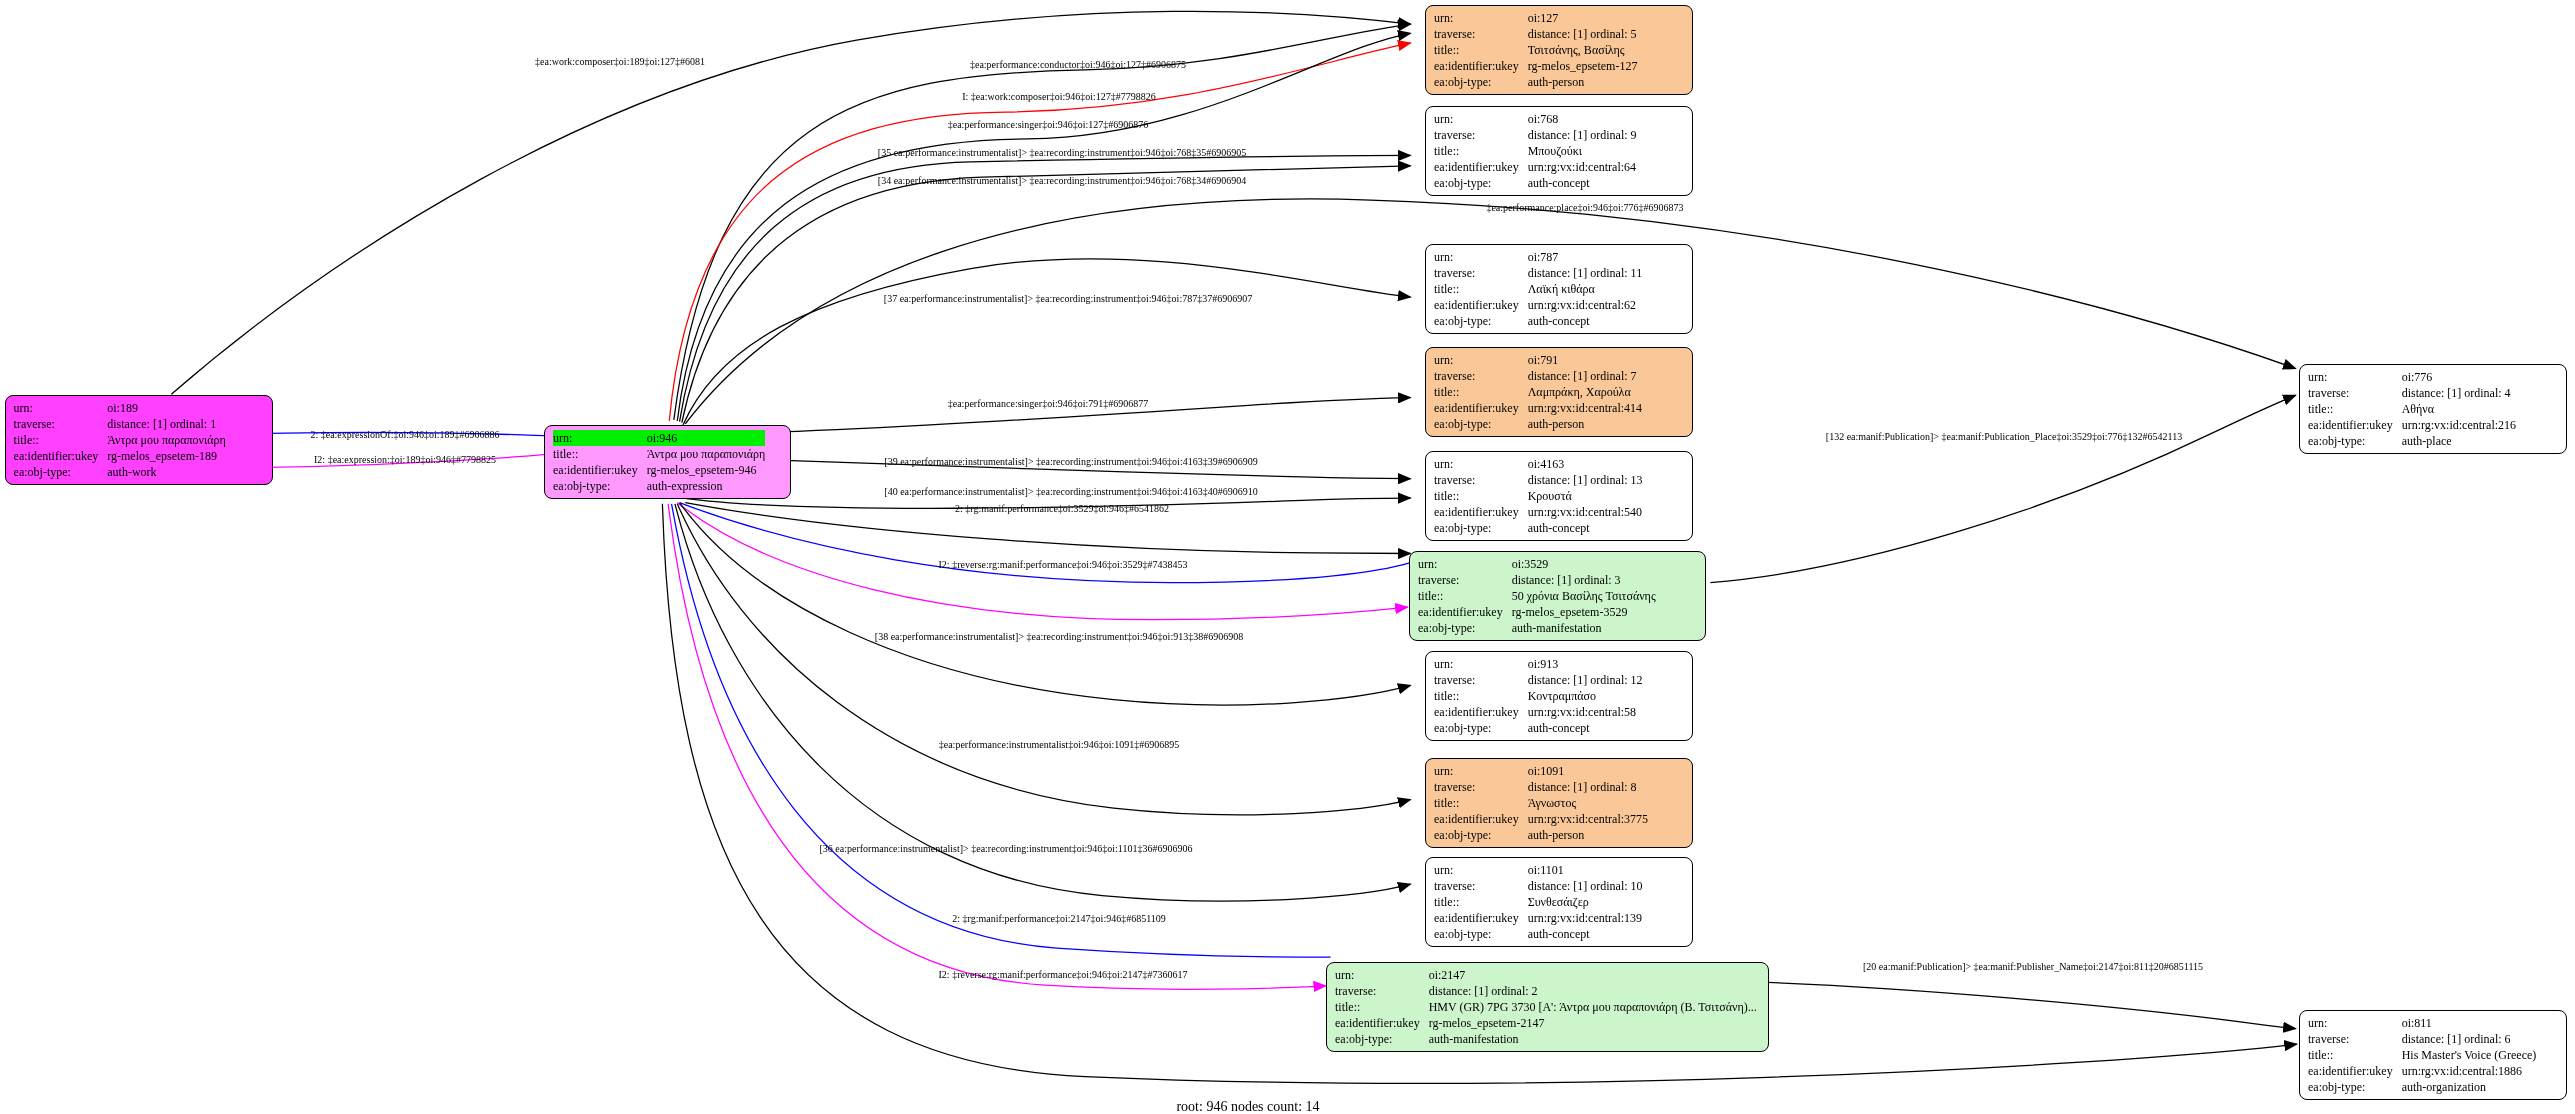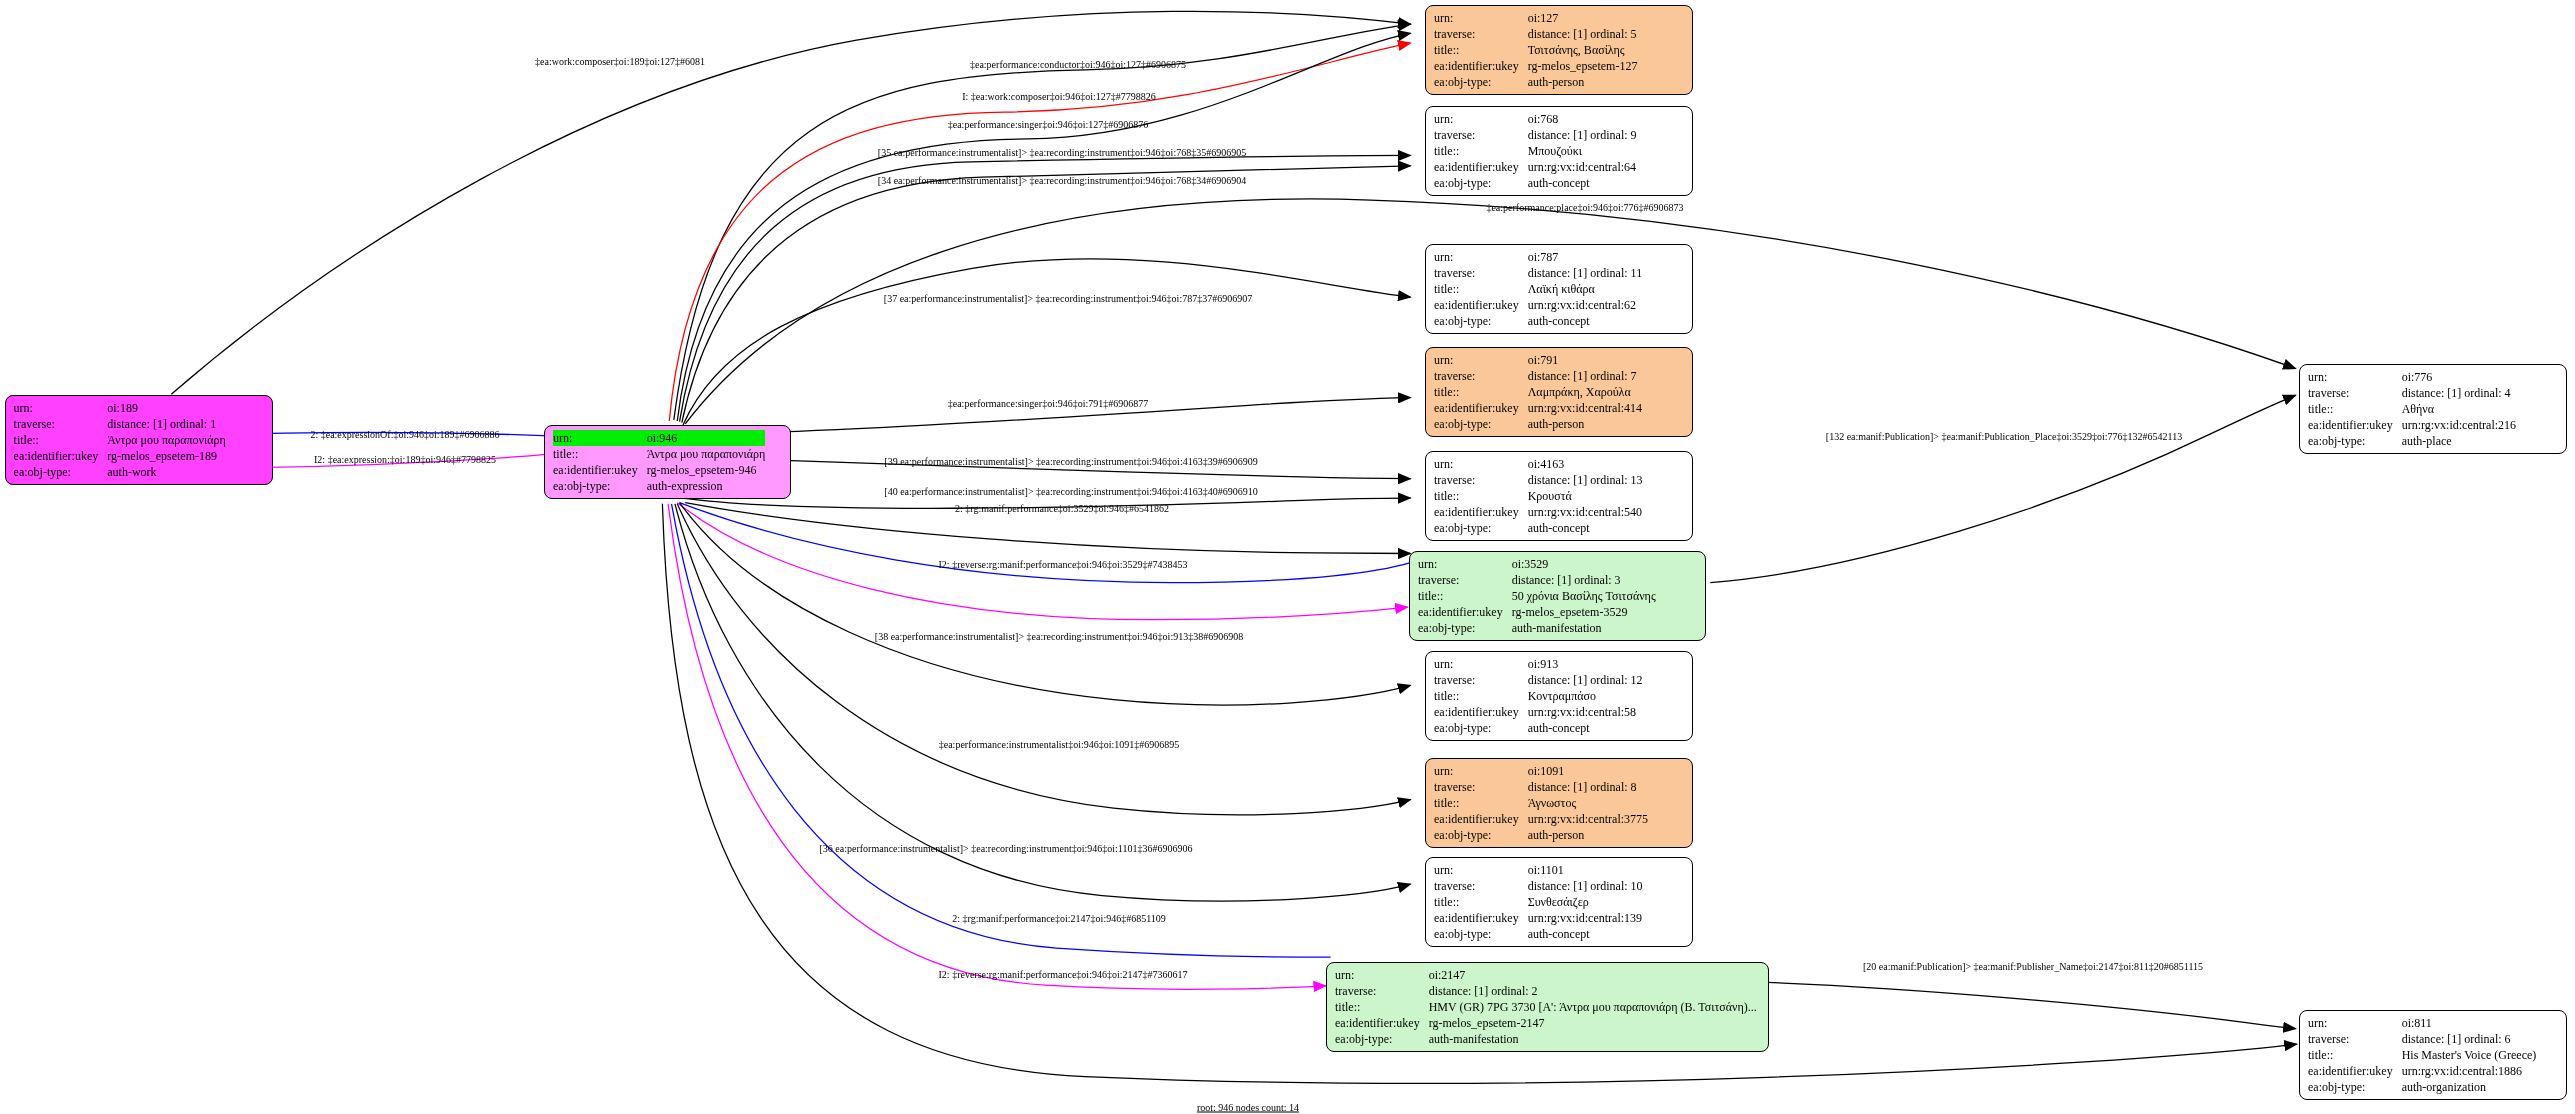--- a/index.html
+++ b/index.html
@@ -60,25 +60,24 @@
   .elabel {
     position: absolute;
     font-size: 10px;
     color: #000000;
     white-space: nowrap;
     font-family: "Liberation Serif", "DejaVu Serif", serif;
     transform: translate(-50%, -50%);
   }
   .footer {
     position: absolute;
-    font-size: 10px;
+    font-size: 14px;
     color: #000000;
     white-space: nowrap;
     transform: translate(-50%, -50%);
-    text-decoration: underline;
   }
 </style>
 </head>
 <body>
 
 <div id="canvas">
 
   <svg id="edges" viewBox="0 0 4511 1952">
     <defs>
       <marker id="ah-black" markerWidth="11" markerHeight="9" refX="10" refY="4.5" orient="auto">

